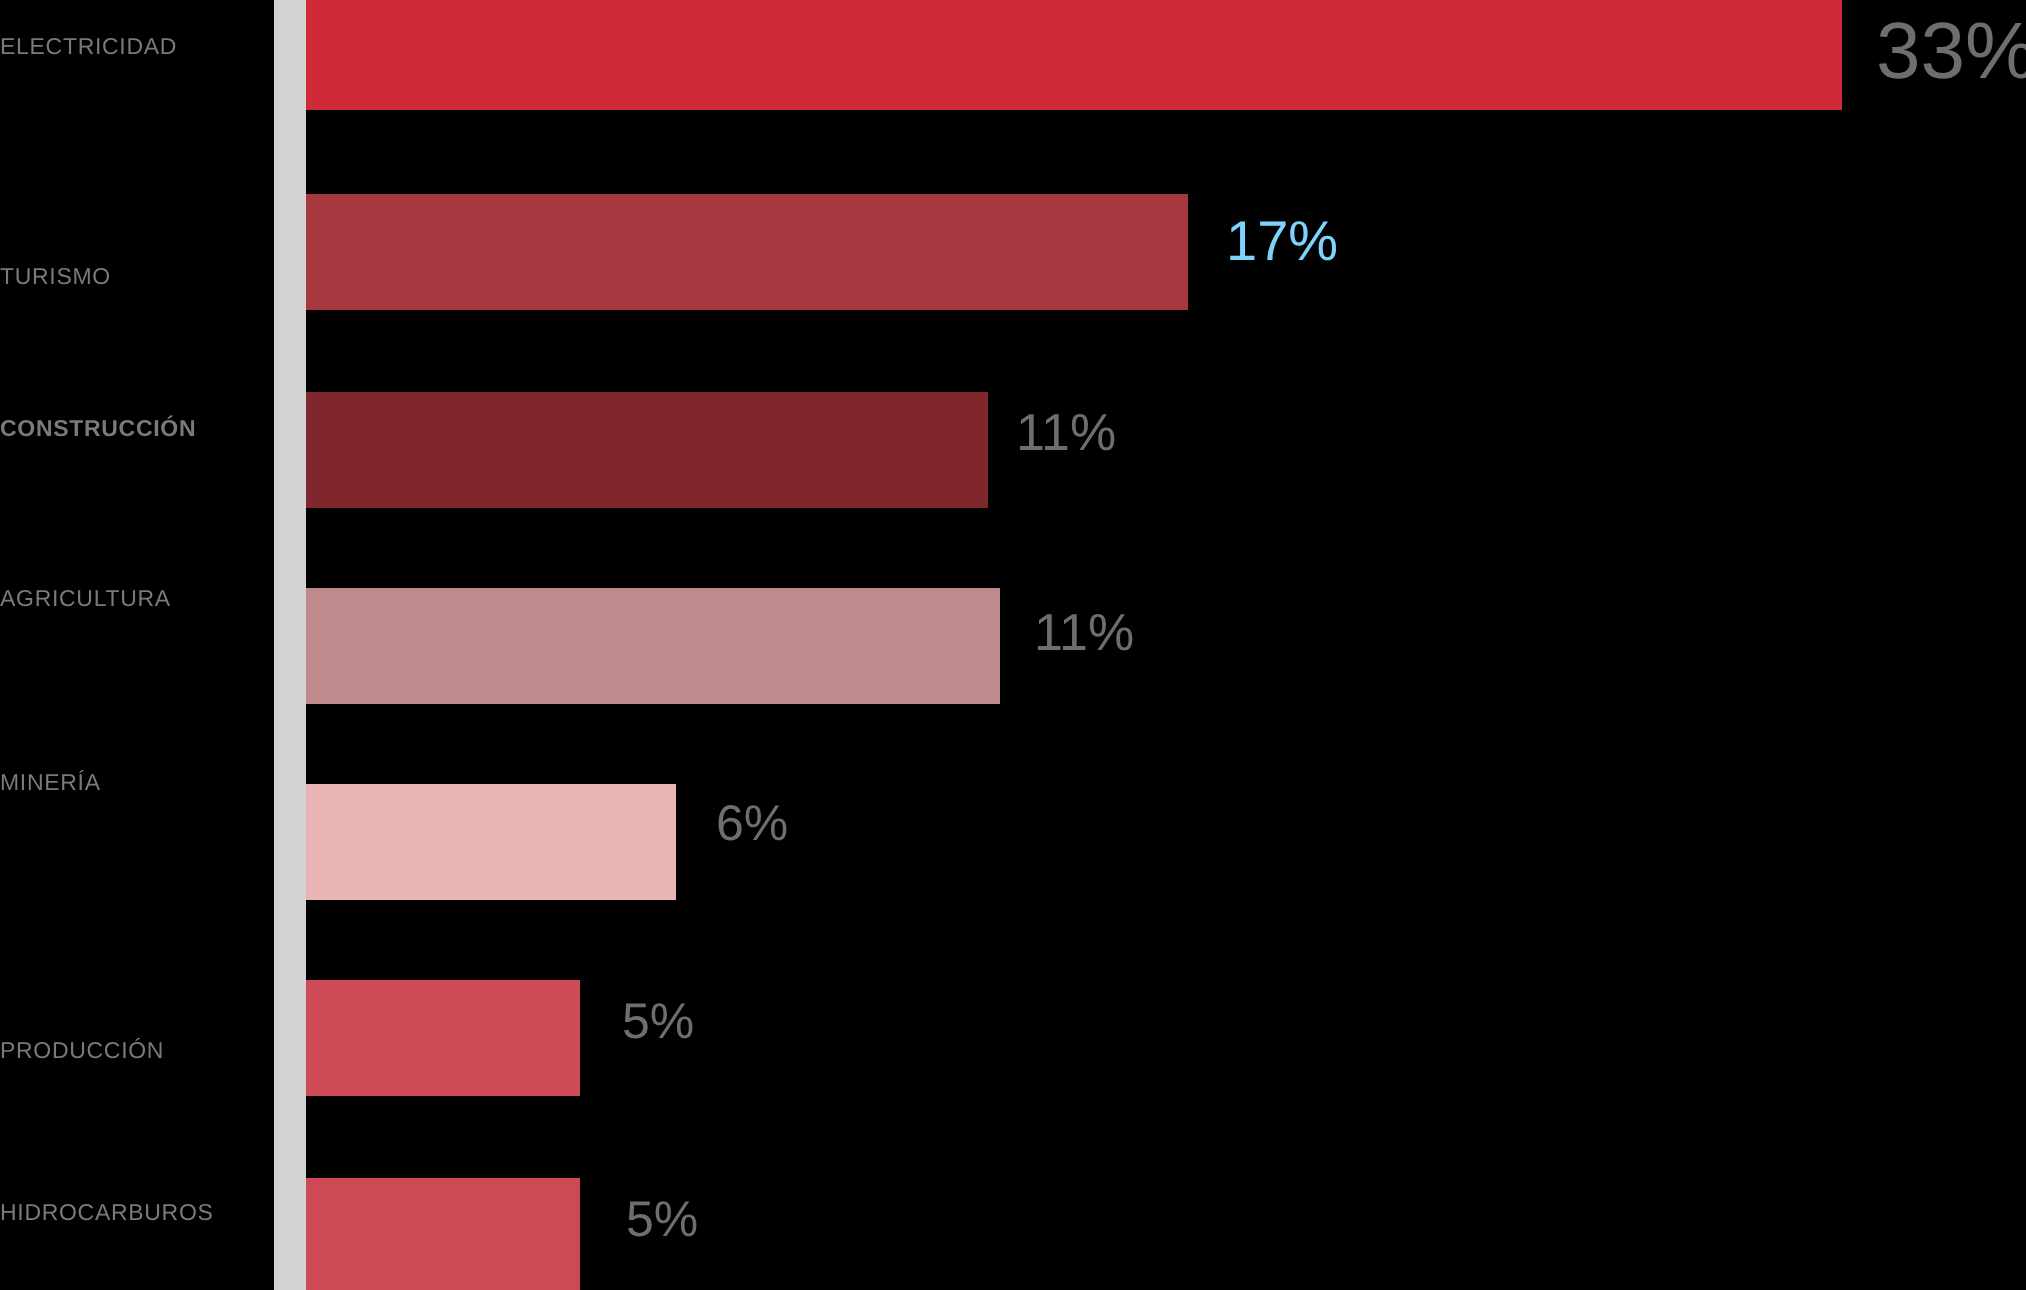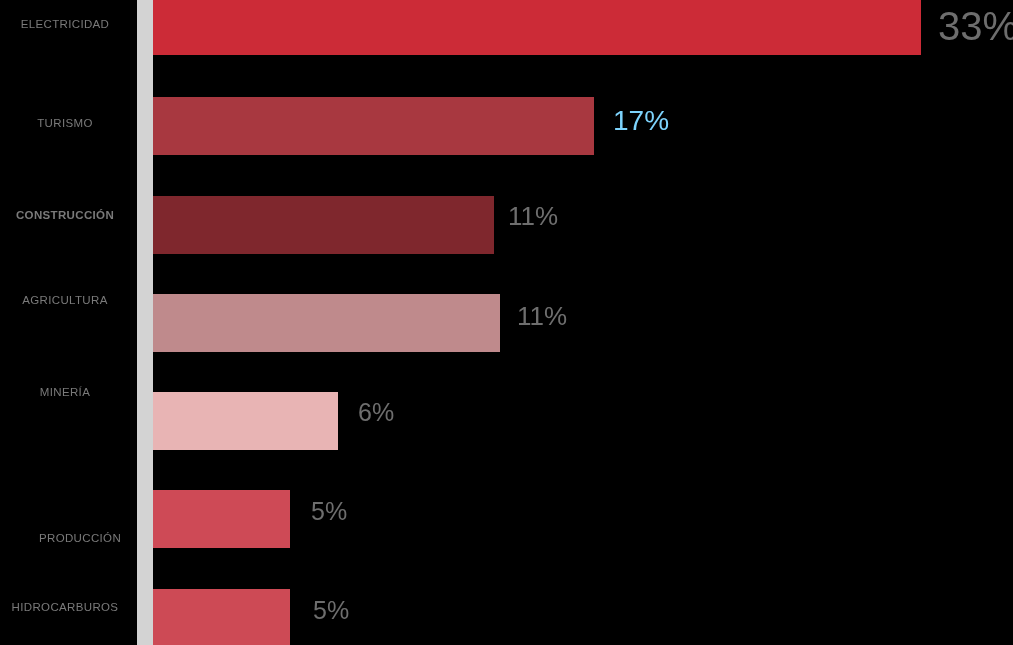--- a/index.html
+++ b/index.html
@@ -30,21 +30,21 @@
   }
   .row {
     position: absolute;
     left: 0;
     width: 1013px;
   }
   .cat-label {
     position: absolute;
     left: 0px;
     width: 130px;
-    text-align: center;
+    text-align: left;
     color: #7a7a7a;
     font-size: 11.5px;
     letter-spacing: 0.35px;
     font-family: "Liberation Sans", sans-serif;
     white-space: nowrap;
   }
   .bar {
     position: absolute;
     left: 153px;
   }
@@ -63,21 +63,21 @@
 
   <div class="axis-band"></div>
 
   <div class="row">
     <div class="cat-label" style="top: 18px;">ELECTRICIDAD</div>
     <div class="bar" style="top: -3px; height: 58px; width: 768px; background: rgb(204, 43, 55);"></div>
     <div class="value-label" style="left: 938px; top: 4px; font-size: 40px; color: rgb(110, 110, 110);">33%</div>
   </div>
 
   <div class="row">
-    <div class="cat-label" style="top: 117px;">TURISMO</div>
+    <div class="cat-label" style="top: 133px;">TURISMO</div>
     <div class="bar" style="top: 97px; height: 58px; width: 441px; background: rgb(168, 56, 64);"></div>
     <div class="value-label" style="left: 613px; top: 105px; font-size: 28px; color: #7dd3fc;">17%</div>
   </div>
 
   <div class="row">
     <div class="cat-label" style="top: 209px; font-weight: bold;">CONSTRUCCIÓN</div>
     <div class="bar" style="top: 196px; height: 58px; width: 341px; background: rgb(127, 39, 45);"></div>
     <div class="value-label" style="left: 508px; top: 201px; font-size: 26px; color: rgb(110, 110, 110);">11%</div>
   </div>
 
@@ -87,21 +87,21 @@
     <div class="value-label" style="left: 517px; top: 301px; font-size: 26px; color: rgb(110, 110, 110);">11%</div>
   </div>
 
   <div class="row">
     <div class="cat-label" style="top: 386px;">MINERÍA</div>
     <div class="bar" style="top: 392px; height: 58px; width: 185px; background: rgb(232, 180, 180);"></div>
     <div class="value-label" style="left: 358px; top: 398px; font-size: 25px; color: rgb(110, 110, 110);">6%</div>
   </div>
 
   <div class="row">
-    <div class="cat-label" style="top: 532px; margin-left: 15px;">PRODUCCIÓN</div>
+    <div class="cat-label" style="top: 520px;">PRODUCCIÓN</div>
     <div class="bar" style="top: 490px; height: 58px; width: 137px; background: rgb(206, 74, 86);"></div>
     <div class="value-label" style="left: 311px; top: 497px; font-size: 25px; color: rgb(110, 110, 110);">5%</div>
   </div>
 
   <div class="row">
     <div class="cat-label" style="top: 601px;">HIDROCARBUROS</div>
     <div class="bar" style="top: 589px; height: 58px; width: 137px; background: rgb(205, 74, 85);"></div>
     <div class="value-label" style="left: 313px; top: 596px; font-size: 25px; color: rgb(110, 110, 110);">5%</div>
   </div>
 

